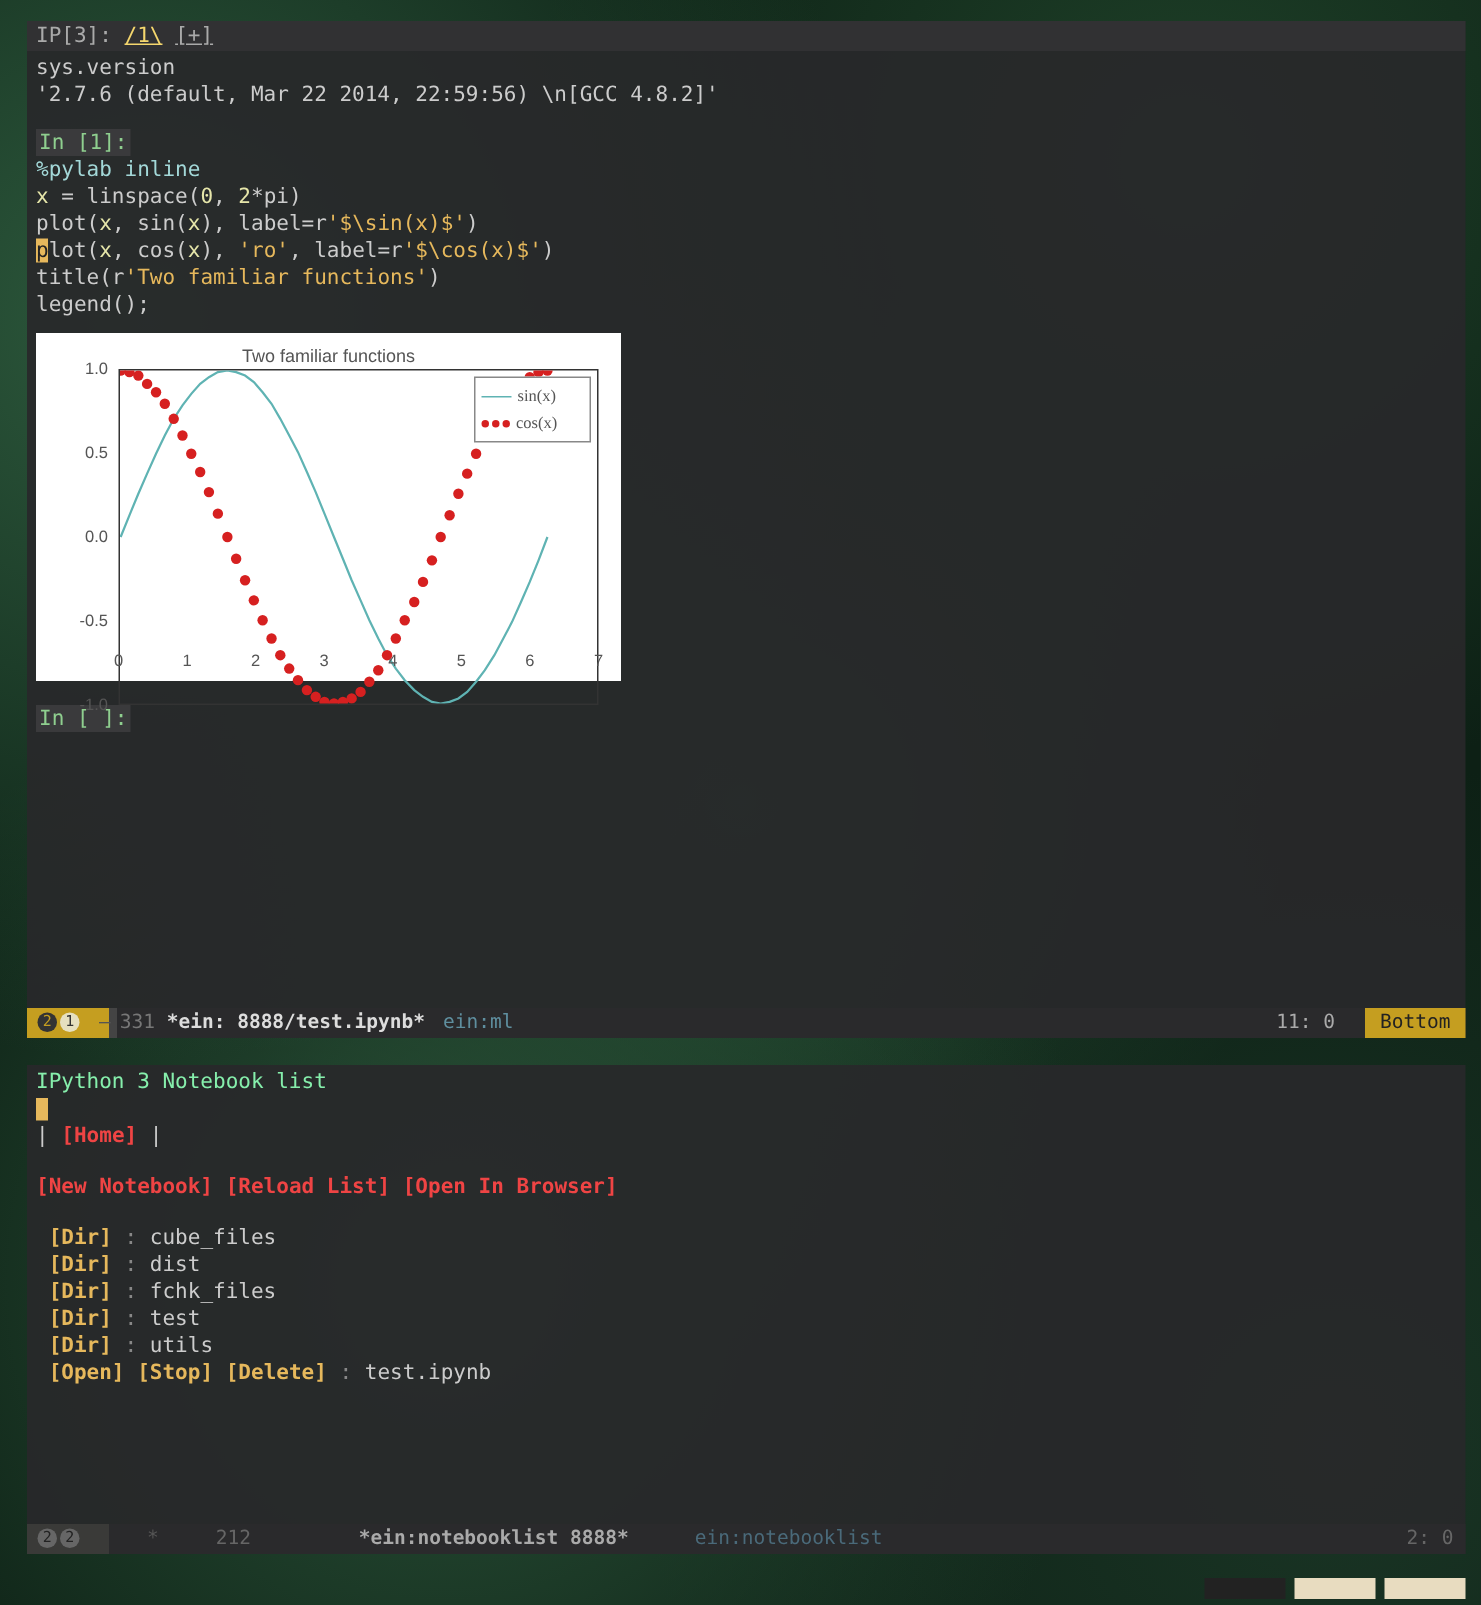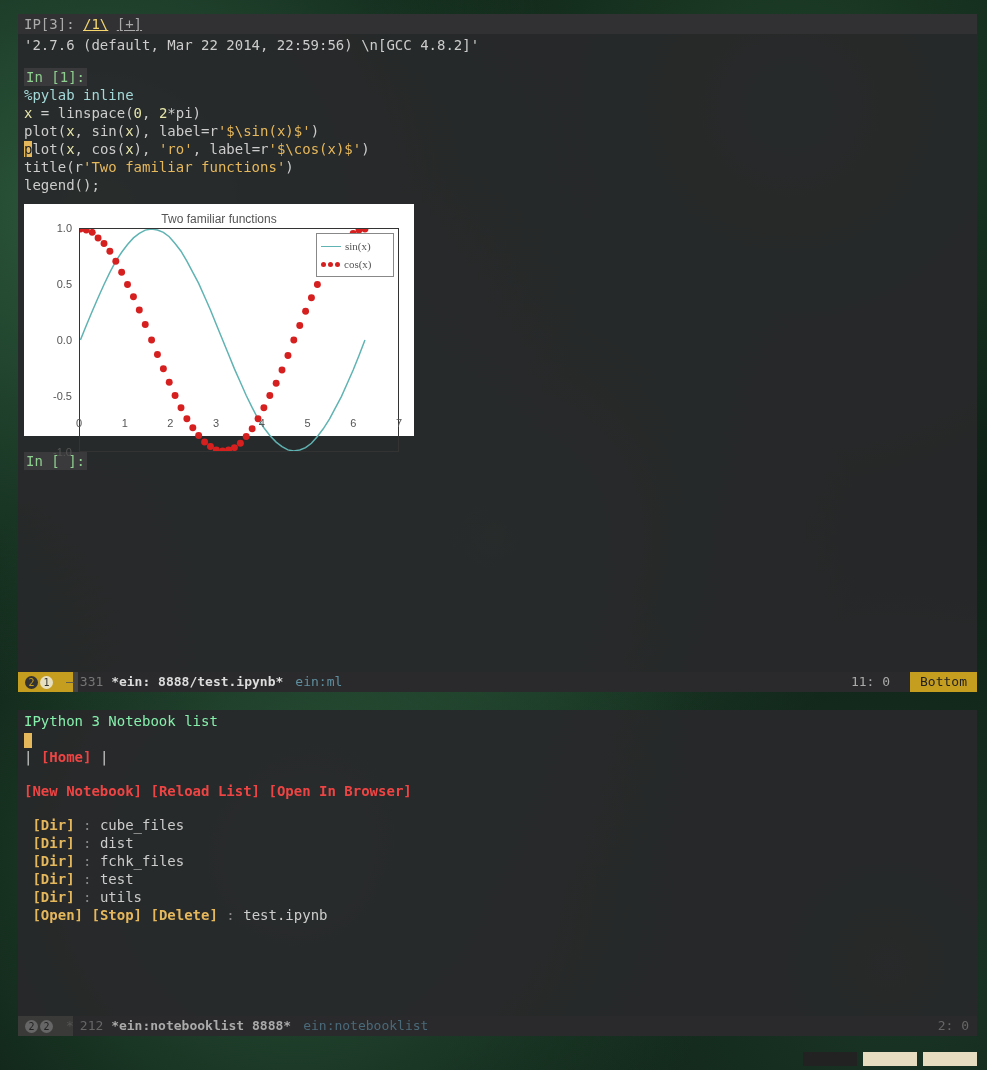--- a/index.html
+++ b/index.html
@@ -101,41 +101,42 @@
   .nb-title { color:#86efac; }
   .nb-cursor { background:#e6b85c; display:inline-block; width:8px; height:15px; vertical-align:middle;}
   .nb-link { color:#ef4444; font-weight:bold;}
   .nb-dim { color:#888;}
   .nb-action { color:#e6b85c; font-weight:bold;}
   .nb-row { line-height:18px;}
   
   .statusline2 {
     position:absolute; left:0; right:0; bottom:0; height:20px;
     background: linear-gradient(90deg, #3a3a38 0%, #3a3a38 55px, #2a2a2c 55px);
-    color:#888; line-height:20px; font-size:13px; display:flex; align-items:center;
+    color:#888; line-height:20px; font-size:13px; display:flex; align-items:center;gap:32px;
   }
   .sl2-badge { padding:0 6px;}
   .sl2-badge .circ2 { display:inline-block; width:13px; height:13px; border-radius:50%; background:#666; color:#222; text-align:center; line-height:13px; font-size:10px; margin:0 1px; vertical-align:middle;}
   
   .bottom-strip { position:absolute; bottom:4px; right:10px; z-index:2; display:flex; gap:6px;}
   .strip-box { width:54px; height:14px; background:#e8dcc0;}
   .strip-box.dark { background:#222;}
 </style>
 </head>
 <body>
 
 <div class="bg-leaves"></div>
 
 <div class="panel panel-top">
   <div class="tabline">
     <span class="ip">IP[3]:</span>
     <span class="active">/1\</span>
     <span style="text-decoration:underline; color:#aaa;">[+]</span>
   </div>
   <div class="content">
+    <div class="out-text code-line">sys.version</div>
     <div class="out-text code-line">'2.7.6 (default, Mar 22 2014, 22:59:56) \n[GCC 4.8.2]'</div>
     <div style="height:14px"></div>
     <div><span class="in-prompt">In [1]:</span></div>
     <div class="code-line"><span class="c-kw">%pylab inline</span></div>
     <div class="code-line"><span class="c-var">x</span><span> = linspace(</span><span class="c-var">0</span><span>, </span><span class="c-var">2</span><span>*pi)</span></div>
     <div class="code-line"><span>plot(</span><span class="c-var">x</span><span>, sin(</span><span class="c-var">x</span><span>), label=r</span><span class="c-str">'$\sin(x)$'</span><span>)</span></div>
     <div class="code-line"><span class="cursor-block">p</span><span>lot(</span><span class="c-var">x</span><span>, cos(</span><span class="c-var">x</span><span>), </span><span class="c-str">'ro'</span><span>, label=r</span><span class="c-str">'$\cos(x)$'</span><span>)</span></div>
     <div class="code-line"><span>title(r</span><span class="c-str">'Two familiar functions'</span><span>)</span></div>
     <div class="code-line">legend();</div>
 

